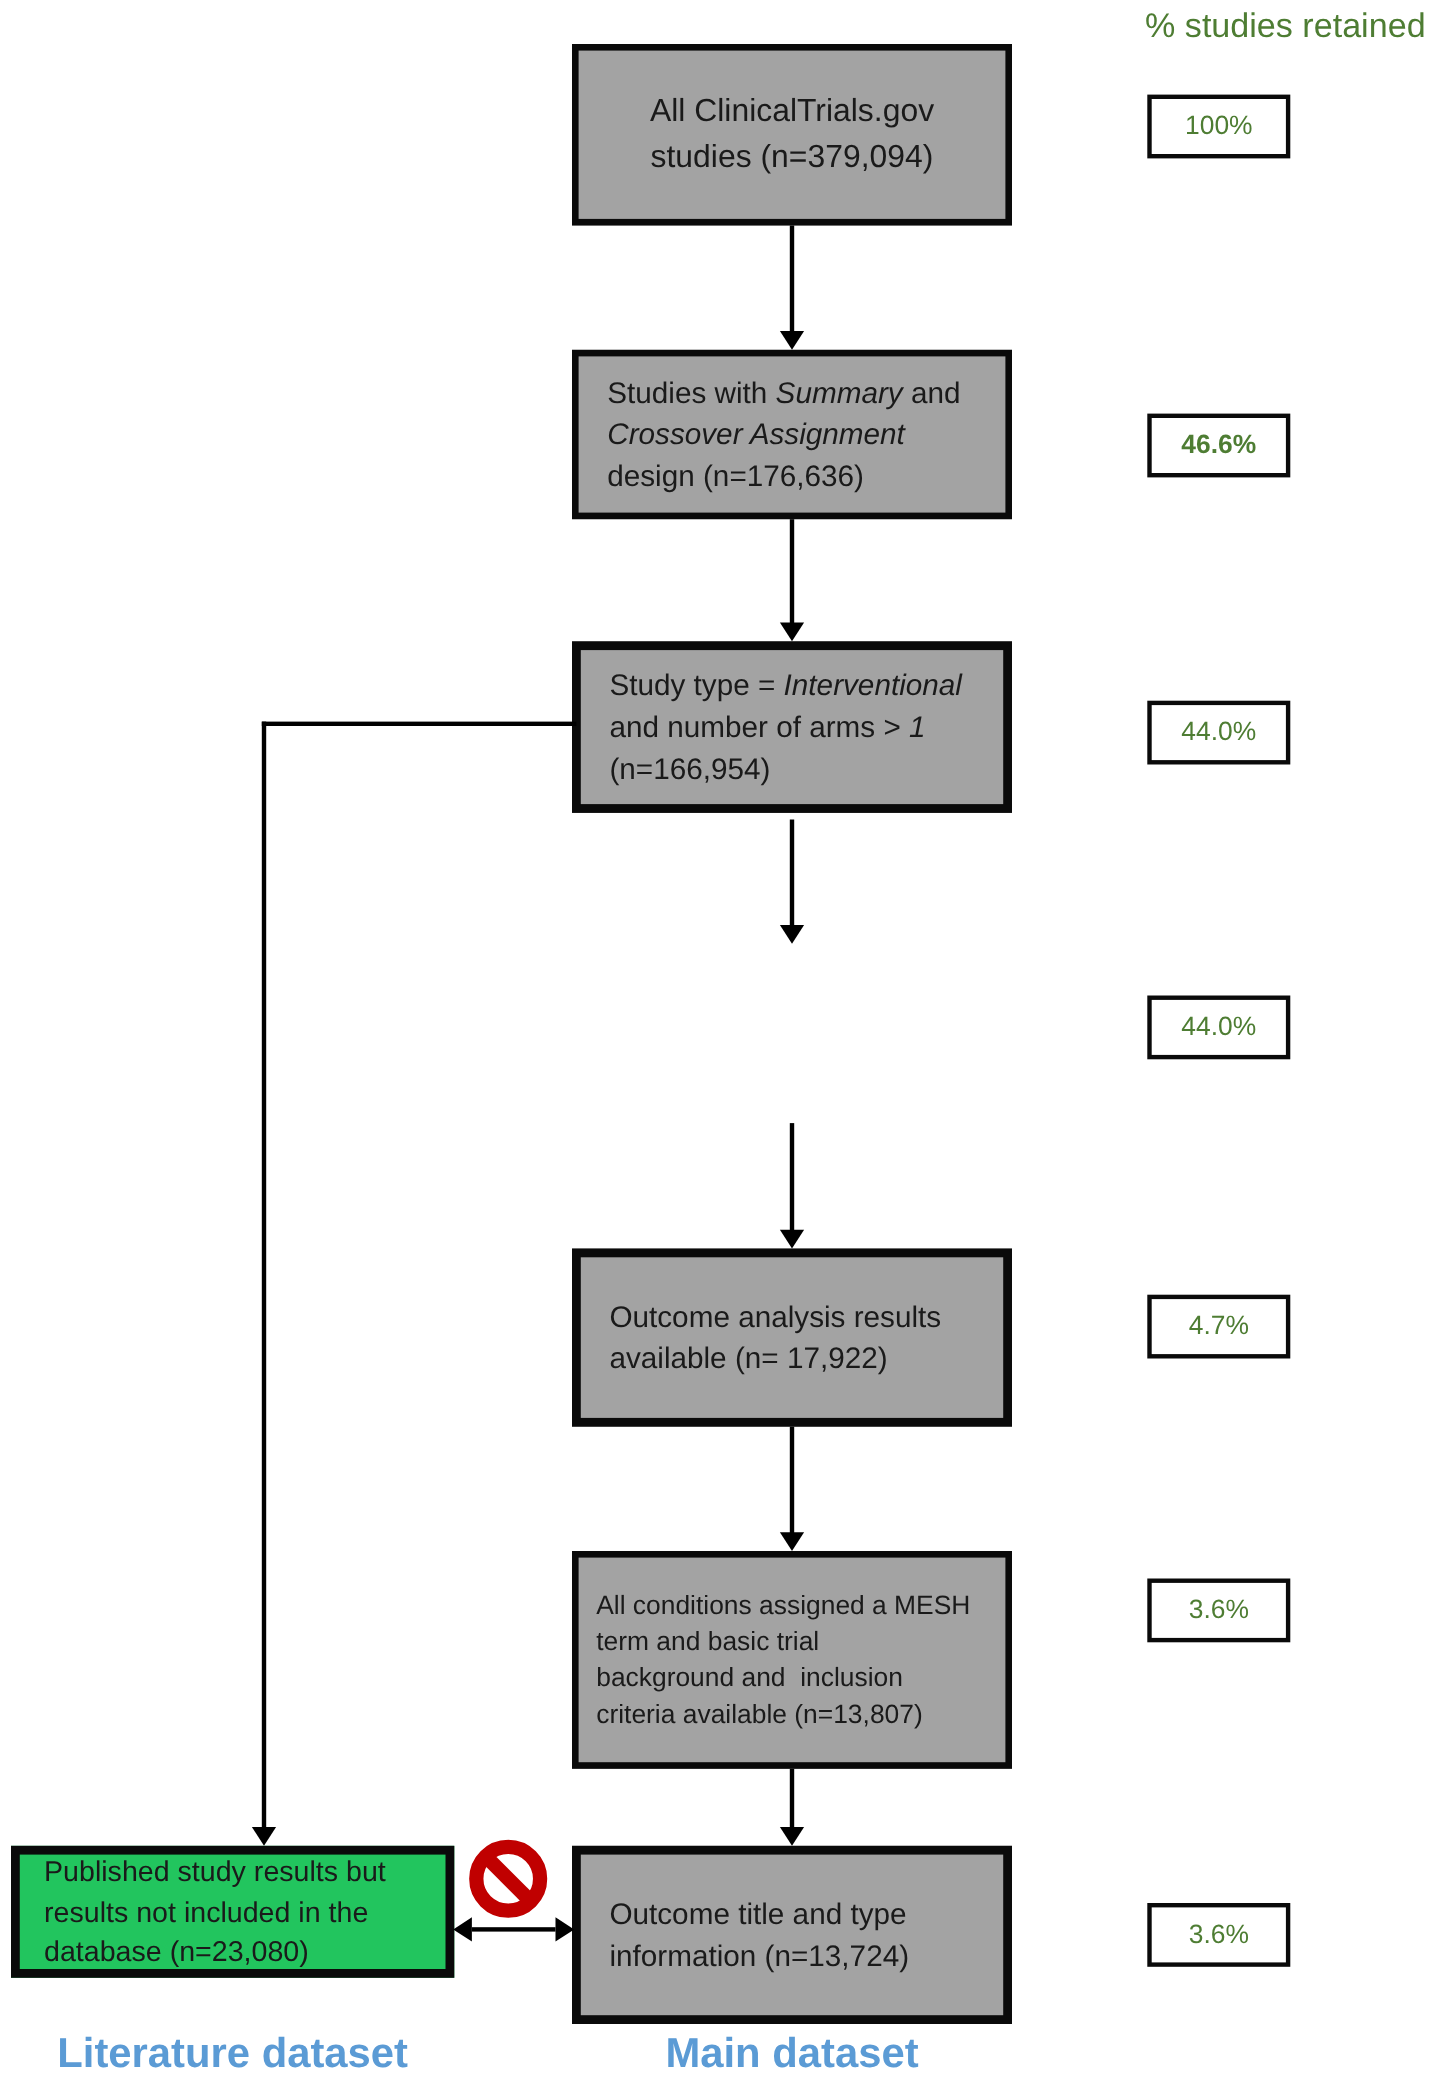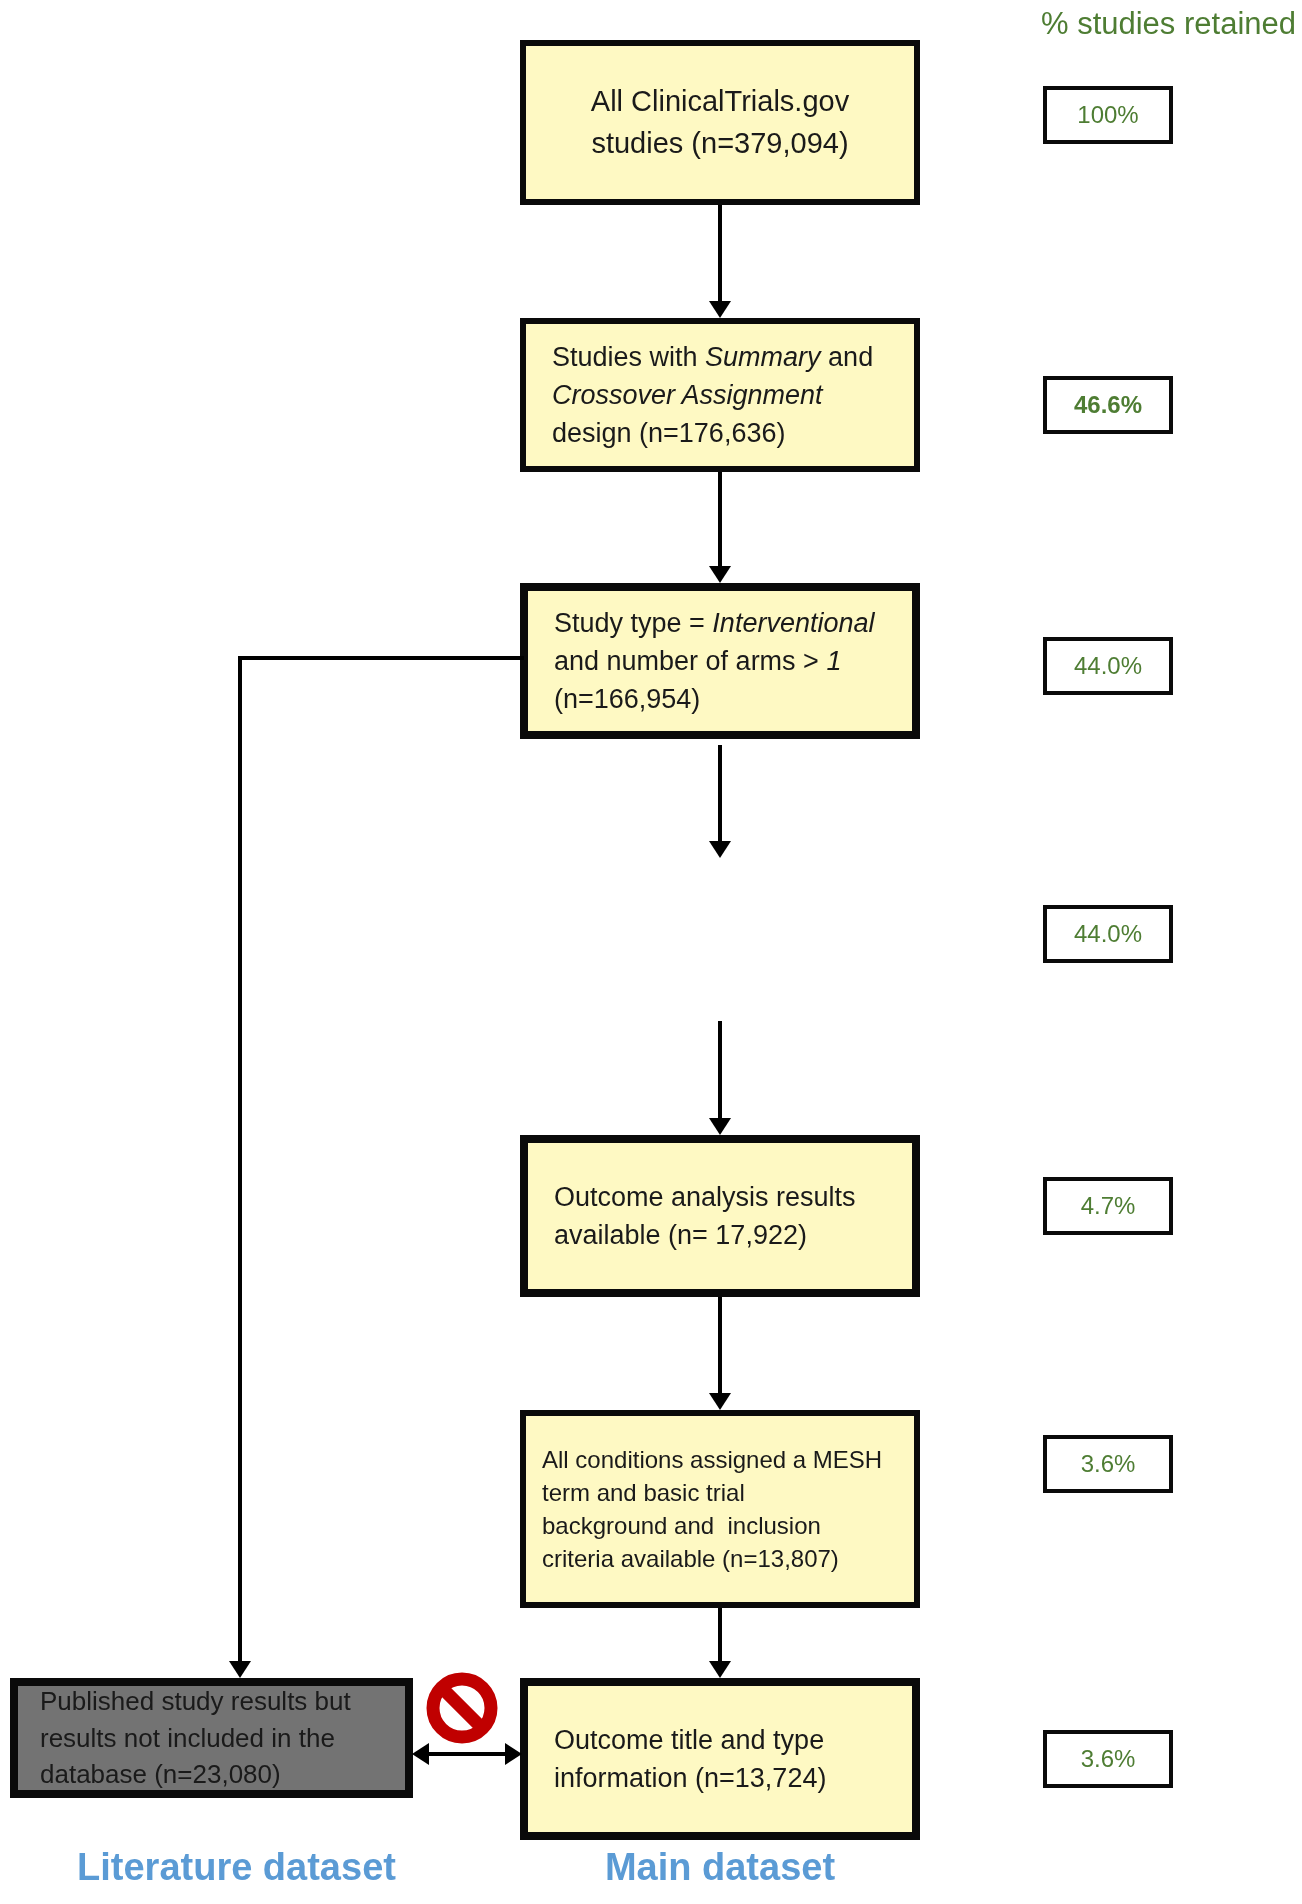--- a/index.html
+++ b/index.html
@@ -9,38 +9,38 @@
     height: 1904px;
     background: #ffffff;
     font-family: "Liberation Sans", sans-serif;
     color: #1a1a1a;
     overflow: hidden;
   }
   .fbox {
     position: absolute;
     left: 520px;
     width: 400px;
-    background: #fef9c3;
+    background: #a3a3a3;
     border: 6px solid #0a0a0a;
     box-sizing: border-box;
     display: flex;
     align-items: center;
     font-size: 27px;
     line-height: 1.42;
     padding: 6px 18px 6px 26px;
     white-space: pre-wrap;
   }
   .fbox.thick { border-width: 8px; }
   .fbox.center { justify-content: center; text-align: center; font-size: 29px; padding: 6px 10px; }
   .fbox.small { font-size: 24px; line-height: 1.38; padding-left: 16px; padding-right: 10px; }
   .litbox {
     position: absolute;
     left: 10px; top: 1678px;
     width: 403px; height: 120px;
-    background: #737373;
+    background: #22c55e;
     border: 8px solid #0a0a0a;
     box-sizing: border-box;
     display: flex; align-items: center;
     font-size: 26px; line-height: 1.42;
     padding: 6px 20px 6px 22px;
     white-space: pre-wrap;
   }
   .pbox {
     position: absolute;
     left: 1043px;
@@ -152,16 +152,16 @@
 
   <div class="hline" style="left:429px;top:1752px;width:76px;"></div>
   <div class="ah-left" style="left:412px;top:1743px;"></div>
   <div class="ah-right" style="left:505px;top:1743px;"></div>
 
   <svg class="no-entry" width="72" height="72" viewBox="0 0 72 72">
     <circle cx="36" cy="36" r="29"></circle>
     <line x1="15.5" y1="15.5" x2="56.5" y2="56.5"></line>
   </svg>
 
-  <div class="dataset-label" style="left:0px;width:423px;padding-left:25px;">Literature dataset</div>
+  <div class="dataset-label" style="left:0px;width:423px;">Literature dataset</div>
   <div class="dataset-label" style="left:520px;width:400px;">Main dataset</div>
 
 </div>
 
 </body></html>

